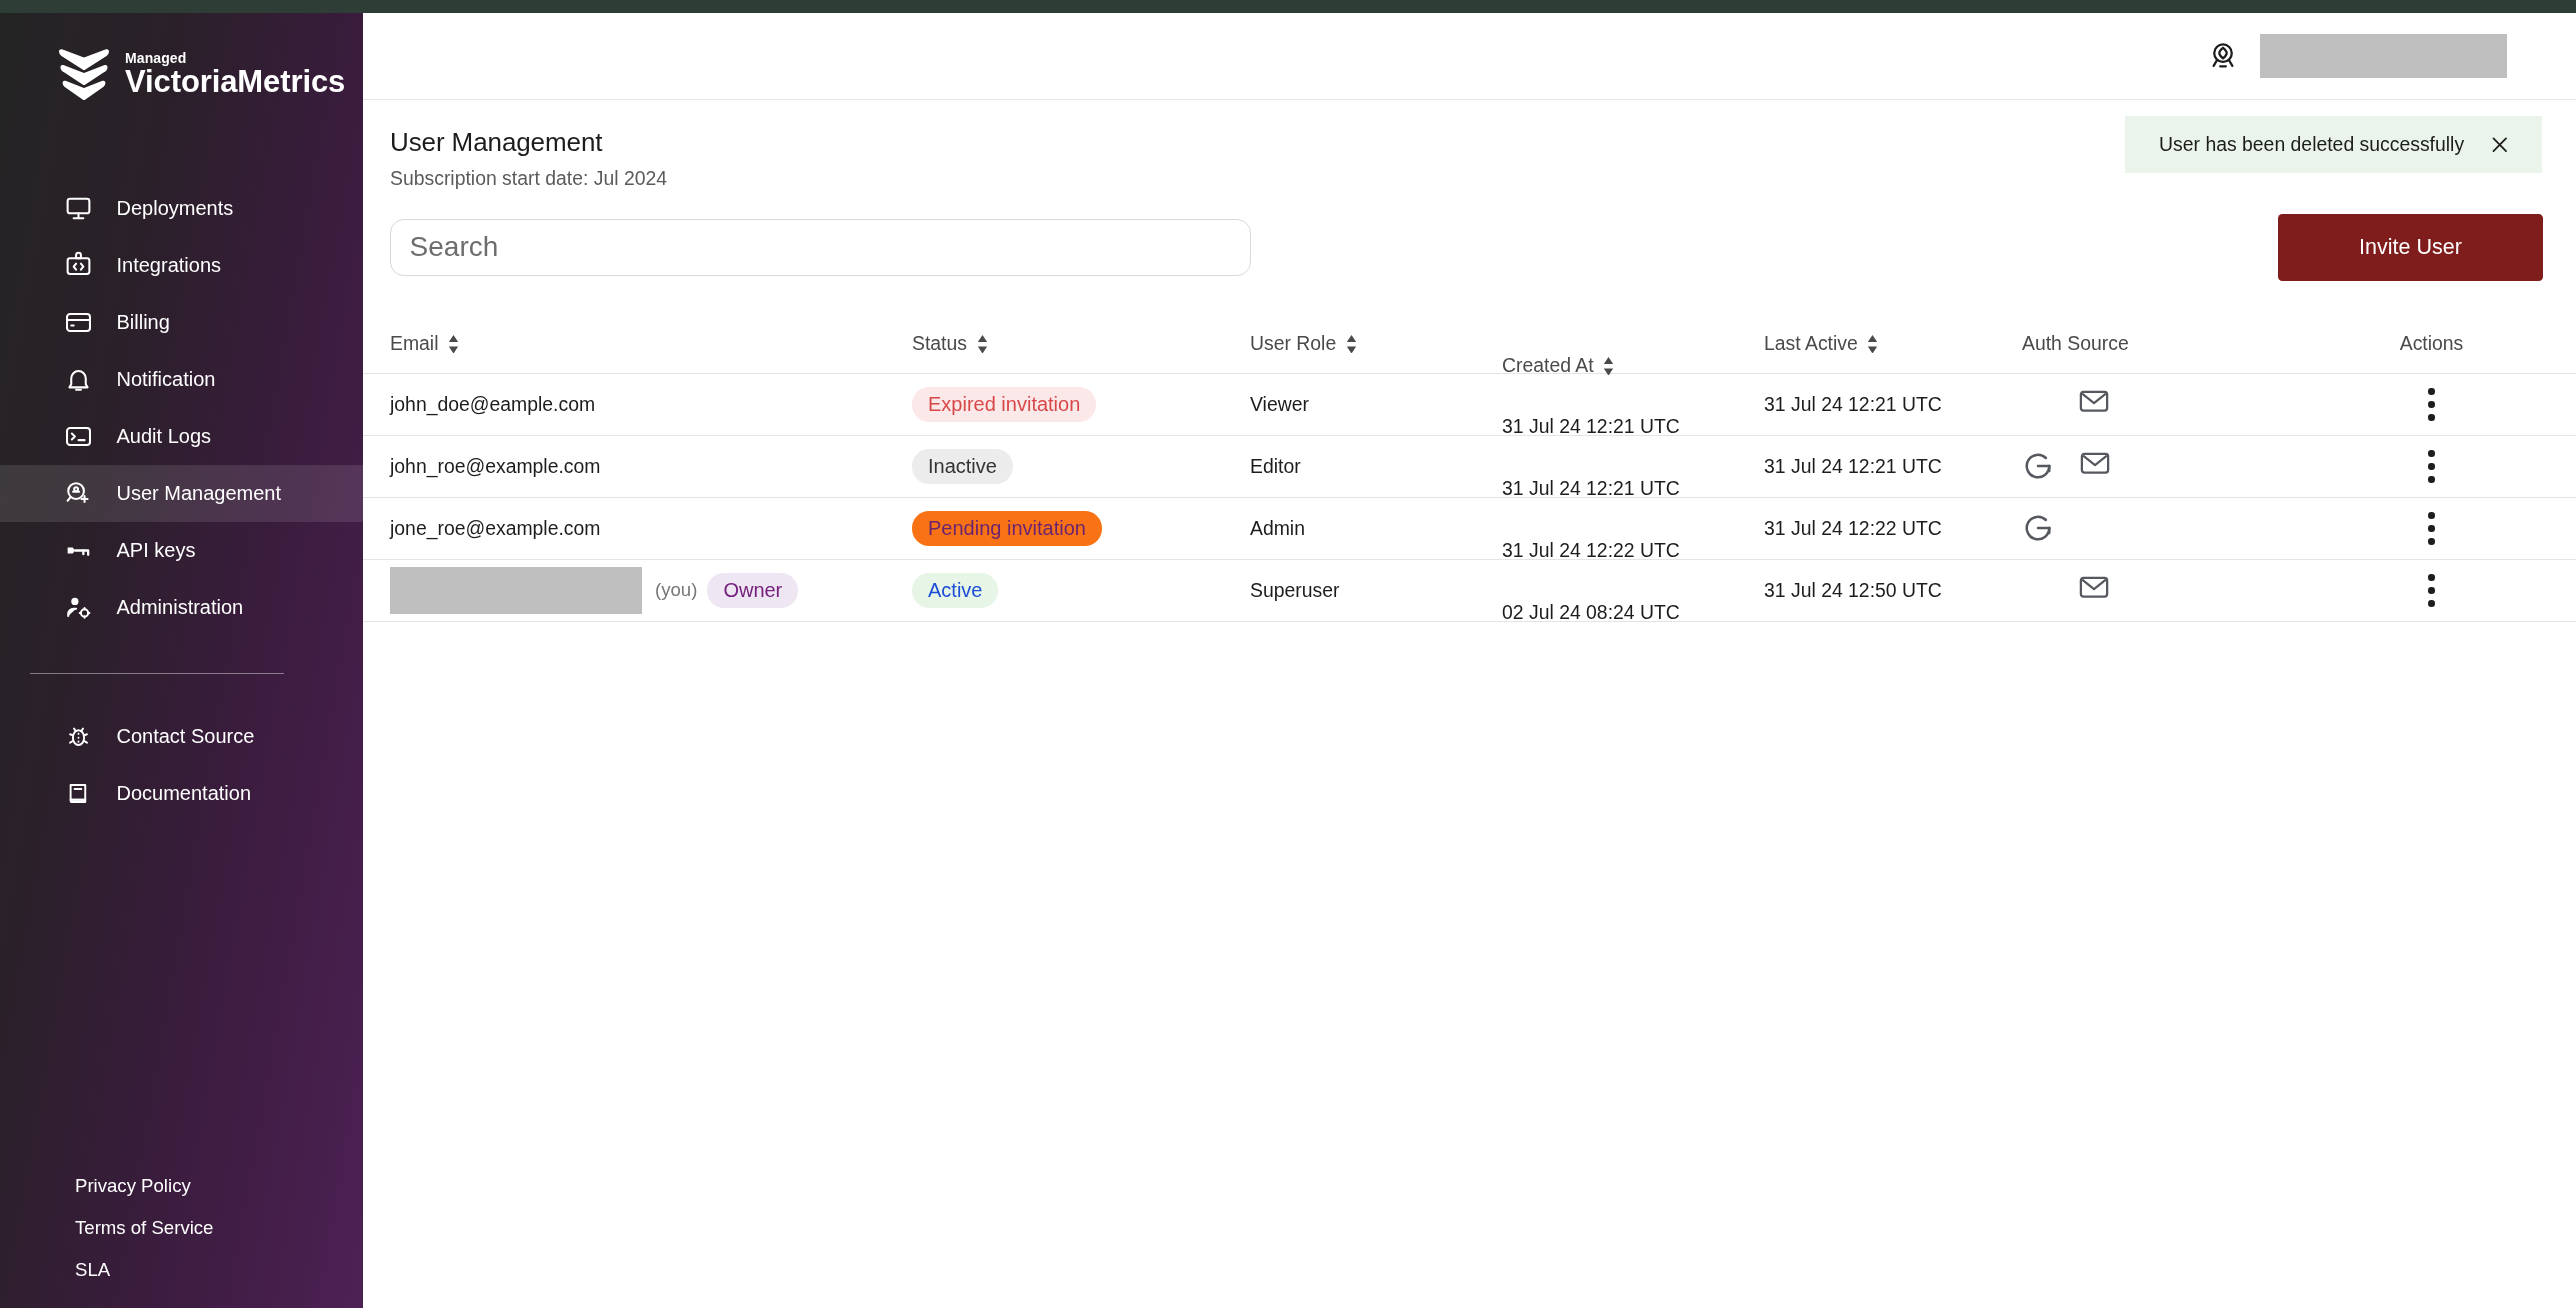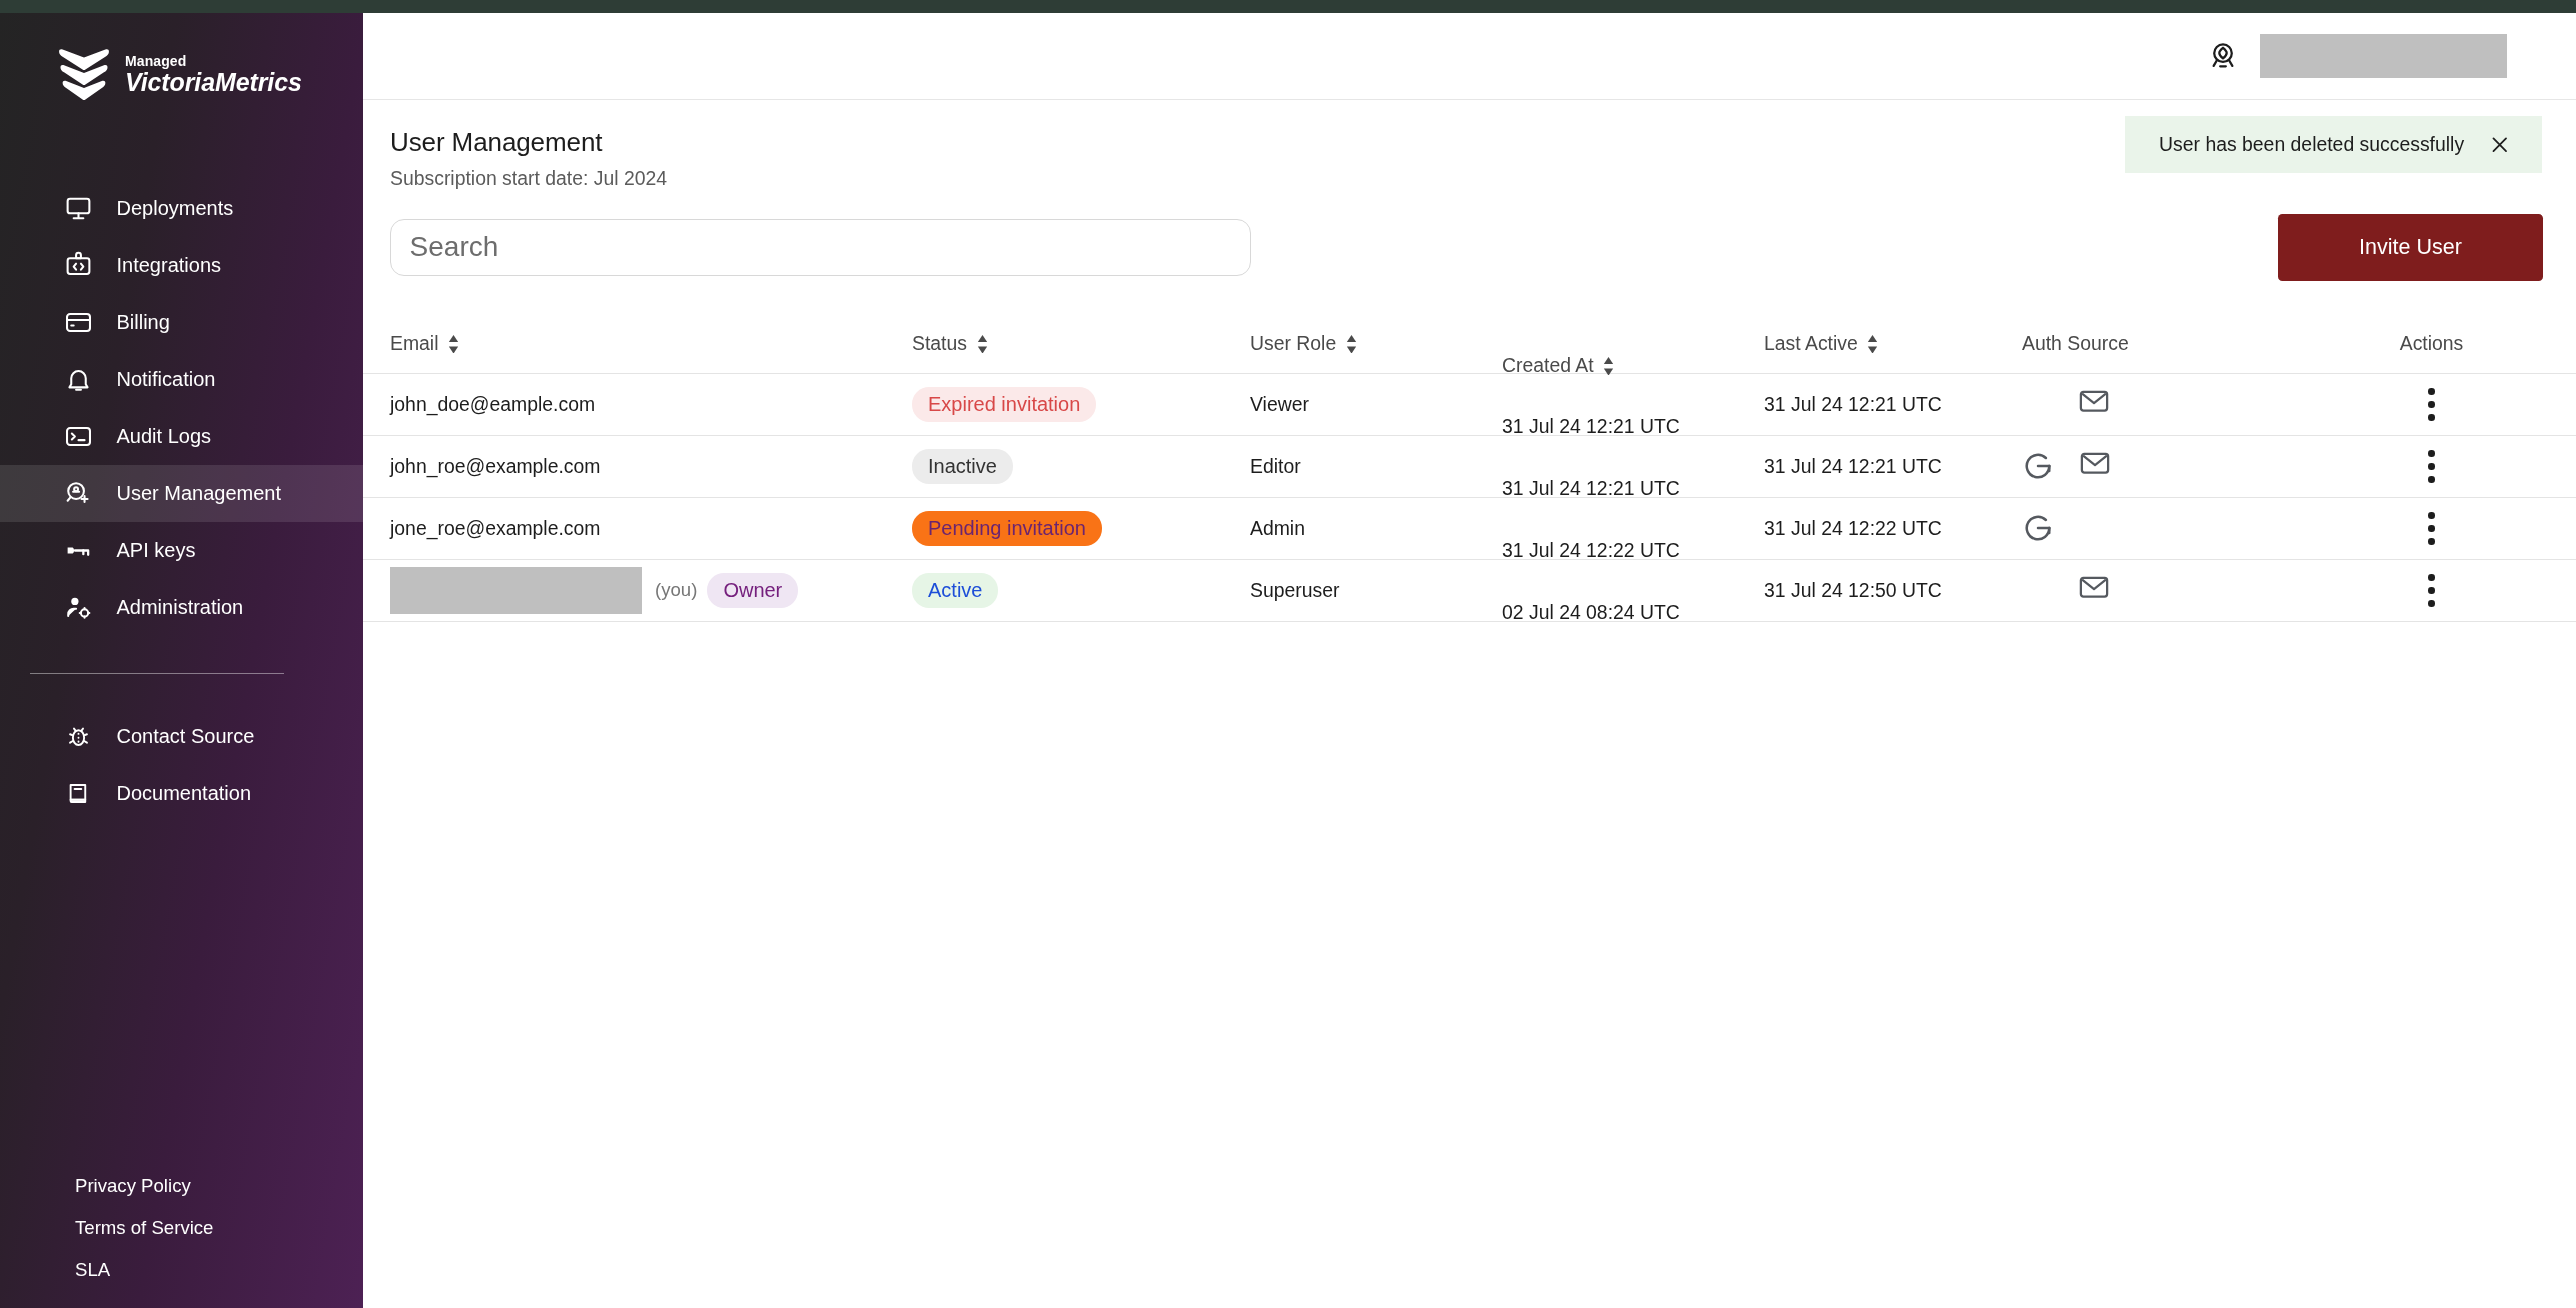--- a/index.html
+++ b/index.html
@@ -31,23 +31,22 @@
     padding: 33px 0 0 56px;
   }
   .logo-mark { width: 56px; height: 57px; flex: 0 0 auto; }
   .logo-text { line-height: 1.05; }
   .logo-top {
     font-size: 14px; font-weight: 700; color: #ffffff;
     letter-spacing: 0.1px;
     margin-top: 46px;
   }
   .logo-bottom {
-    font-size: 25px; font-weight: 700; color: #ffffff;
+    font-size: 31px; font-weight: 700; color: #ffffff;
     letter-spacing: -0.1px;
-    font-style: italic;
   }
 
   .nav { margin-top: 77px; }
   .nav-item {
     display: flex; align-items: center;
     height: 57px;
     padding-left: 62px;
     gap: 21.5px;
     cursor: pointer;
   }

